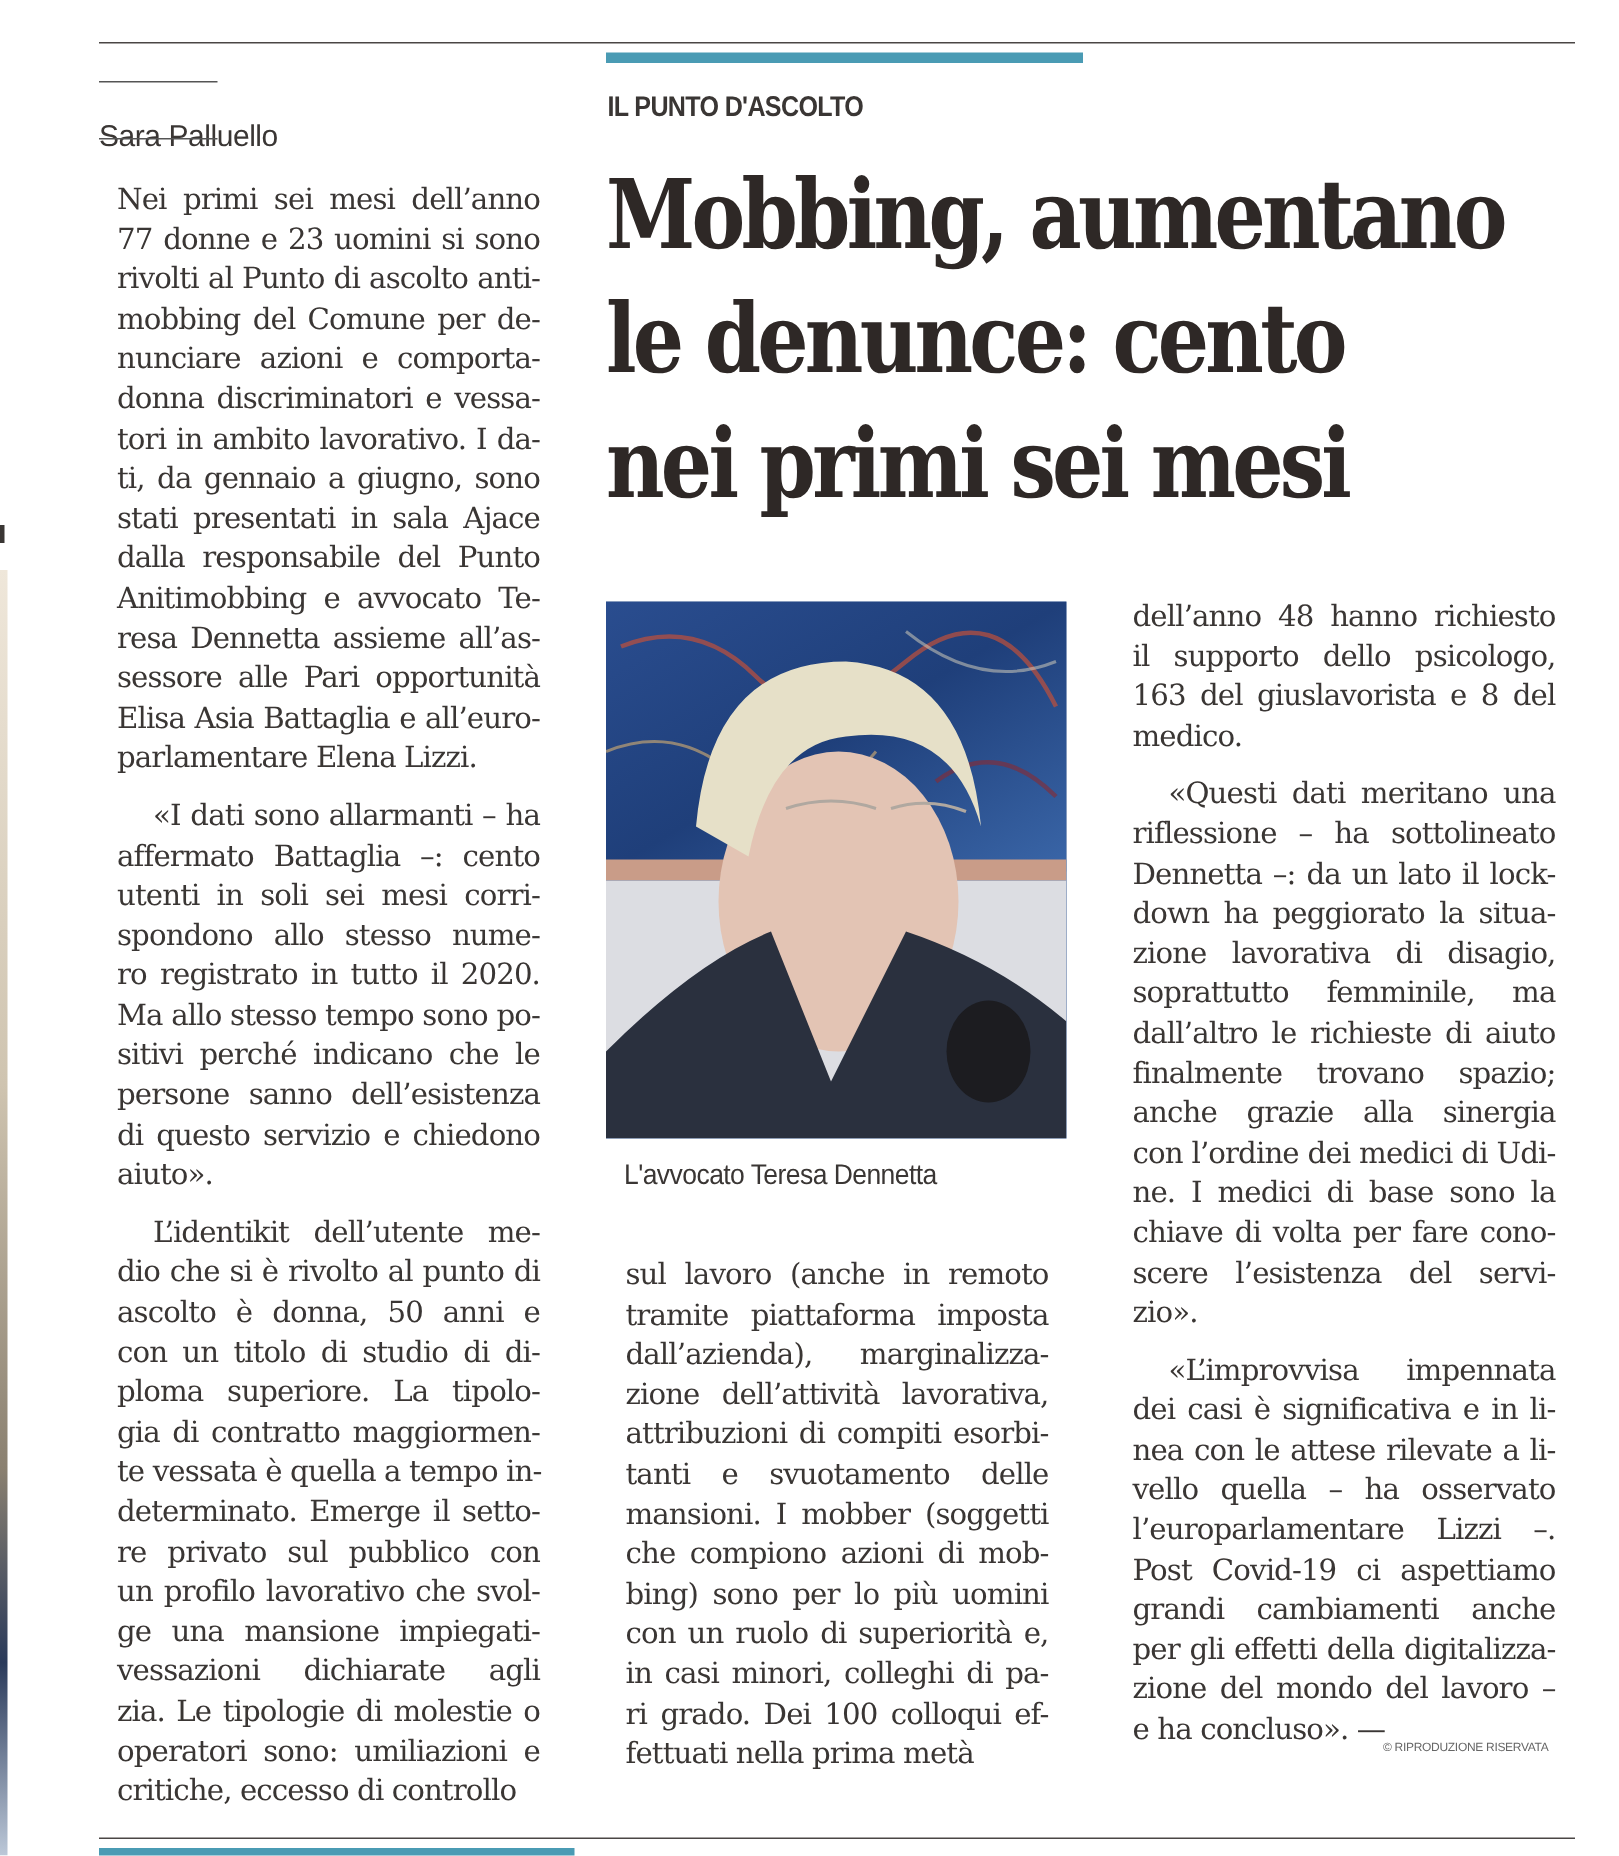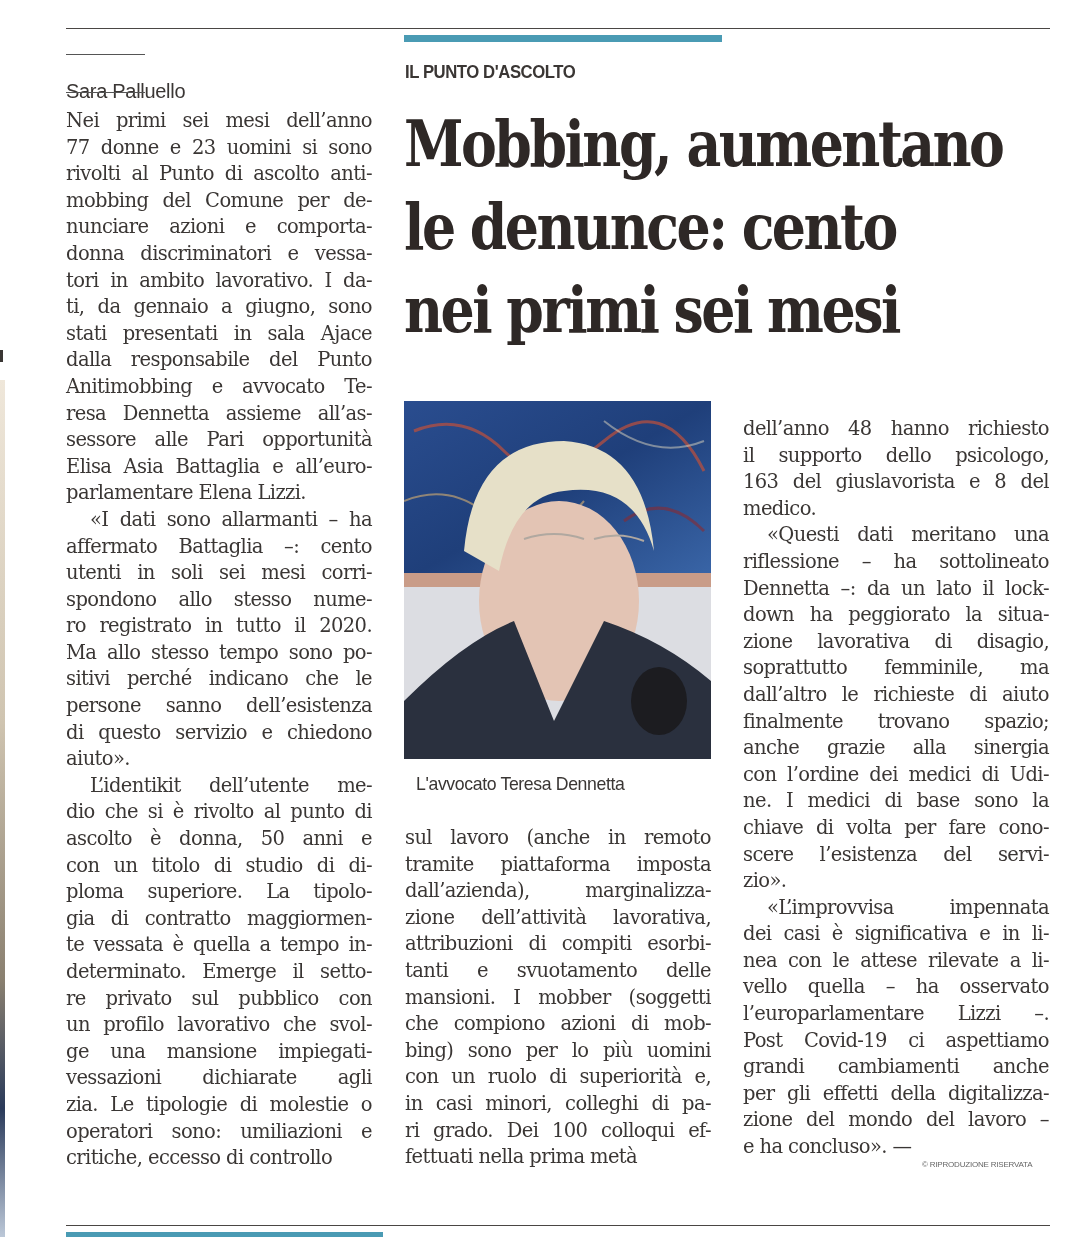--- a/index.html
+++ b/index.html
@@ -27,26 +27,26 @@
   .headline {
     position: absolute; left: 404px; top: 102px; width: 660px;
     font-family: "DejaVu Serif", serif; font-weight: bold; font-size: 64px; line-height: 83px;
     color: #2e2826; letter-spacing: -3px; transform: scaleX(0.84); transform-origin: left top;
   }
   .headline span { display: block; white-space: nowrap; }
   .col {
     position: absolute; font-family: "DejaVu Serif", serif; font-size: 19.5px; line-height: 26.6px;
     color: #3a3634; letter-spacing: -0.6px;
   }
-  .col p { margin: 0; text-align: justify; text-align-last: left; }
+  .col p { margin: 12px; text-align: justify; text-align-last: left; }
   .col .line { display: block; white-space: nowrap; text-align: justify; text-align-last: justify; }
   .col .line.last { text-align-last: left; }
   .col1 { left: 66px; top: 108px; width: 306px; }
   .col2 { left: 405px; top: 825px; width: 306px; }
-  .col3 { left: 743px; top: 416px; width: 306px; }
+  .col3 { left: 743px; top: 386px; width: 306px; }
   .photo {
     position: absolute; left: 404px; top: 401px; width: 307px; height: 358px; overflow: hidden;
     background: #2b4f8a;
   }
   .caption {
     position: absolute; left: 416px; top: 773px; font-family: "Liberation Sans", sans-serif;
     font-size: 19px; color: #3a3634; letter-spacing: -0.4px; transform: scaleX(0.93); transform-origin: left;
   }
   .copyright {
     position: absolute; left: 922px; top: 1160px; font-family: "Liberation Sans", sans-serif;

